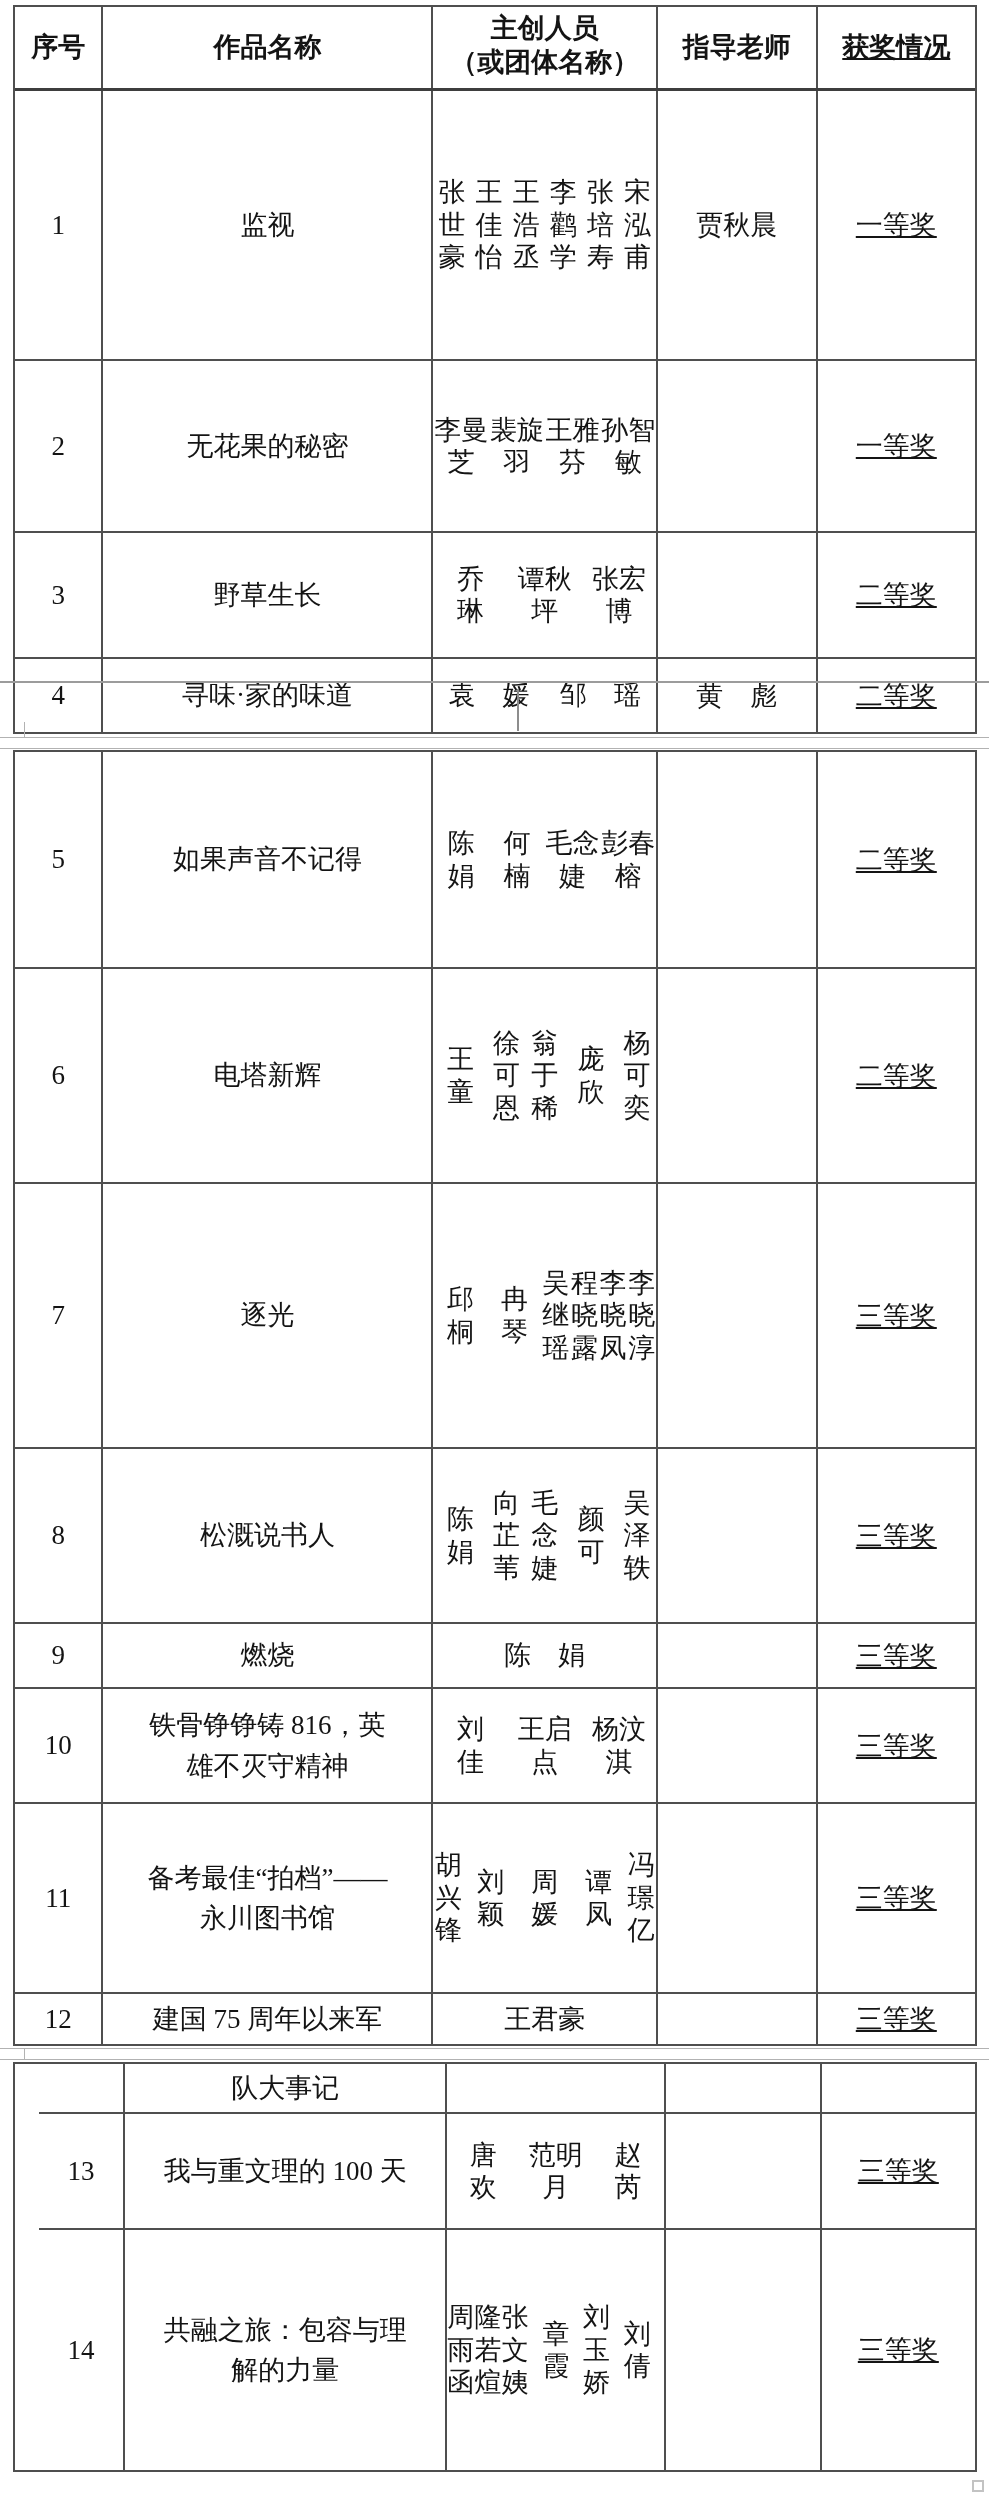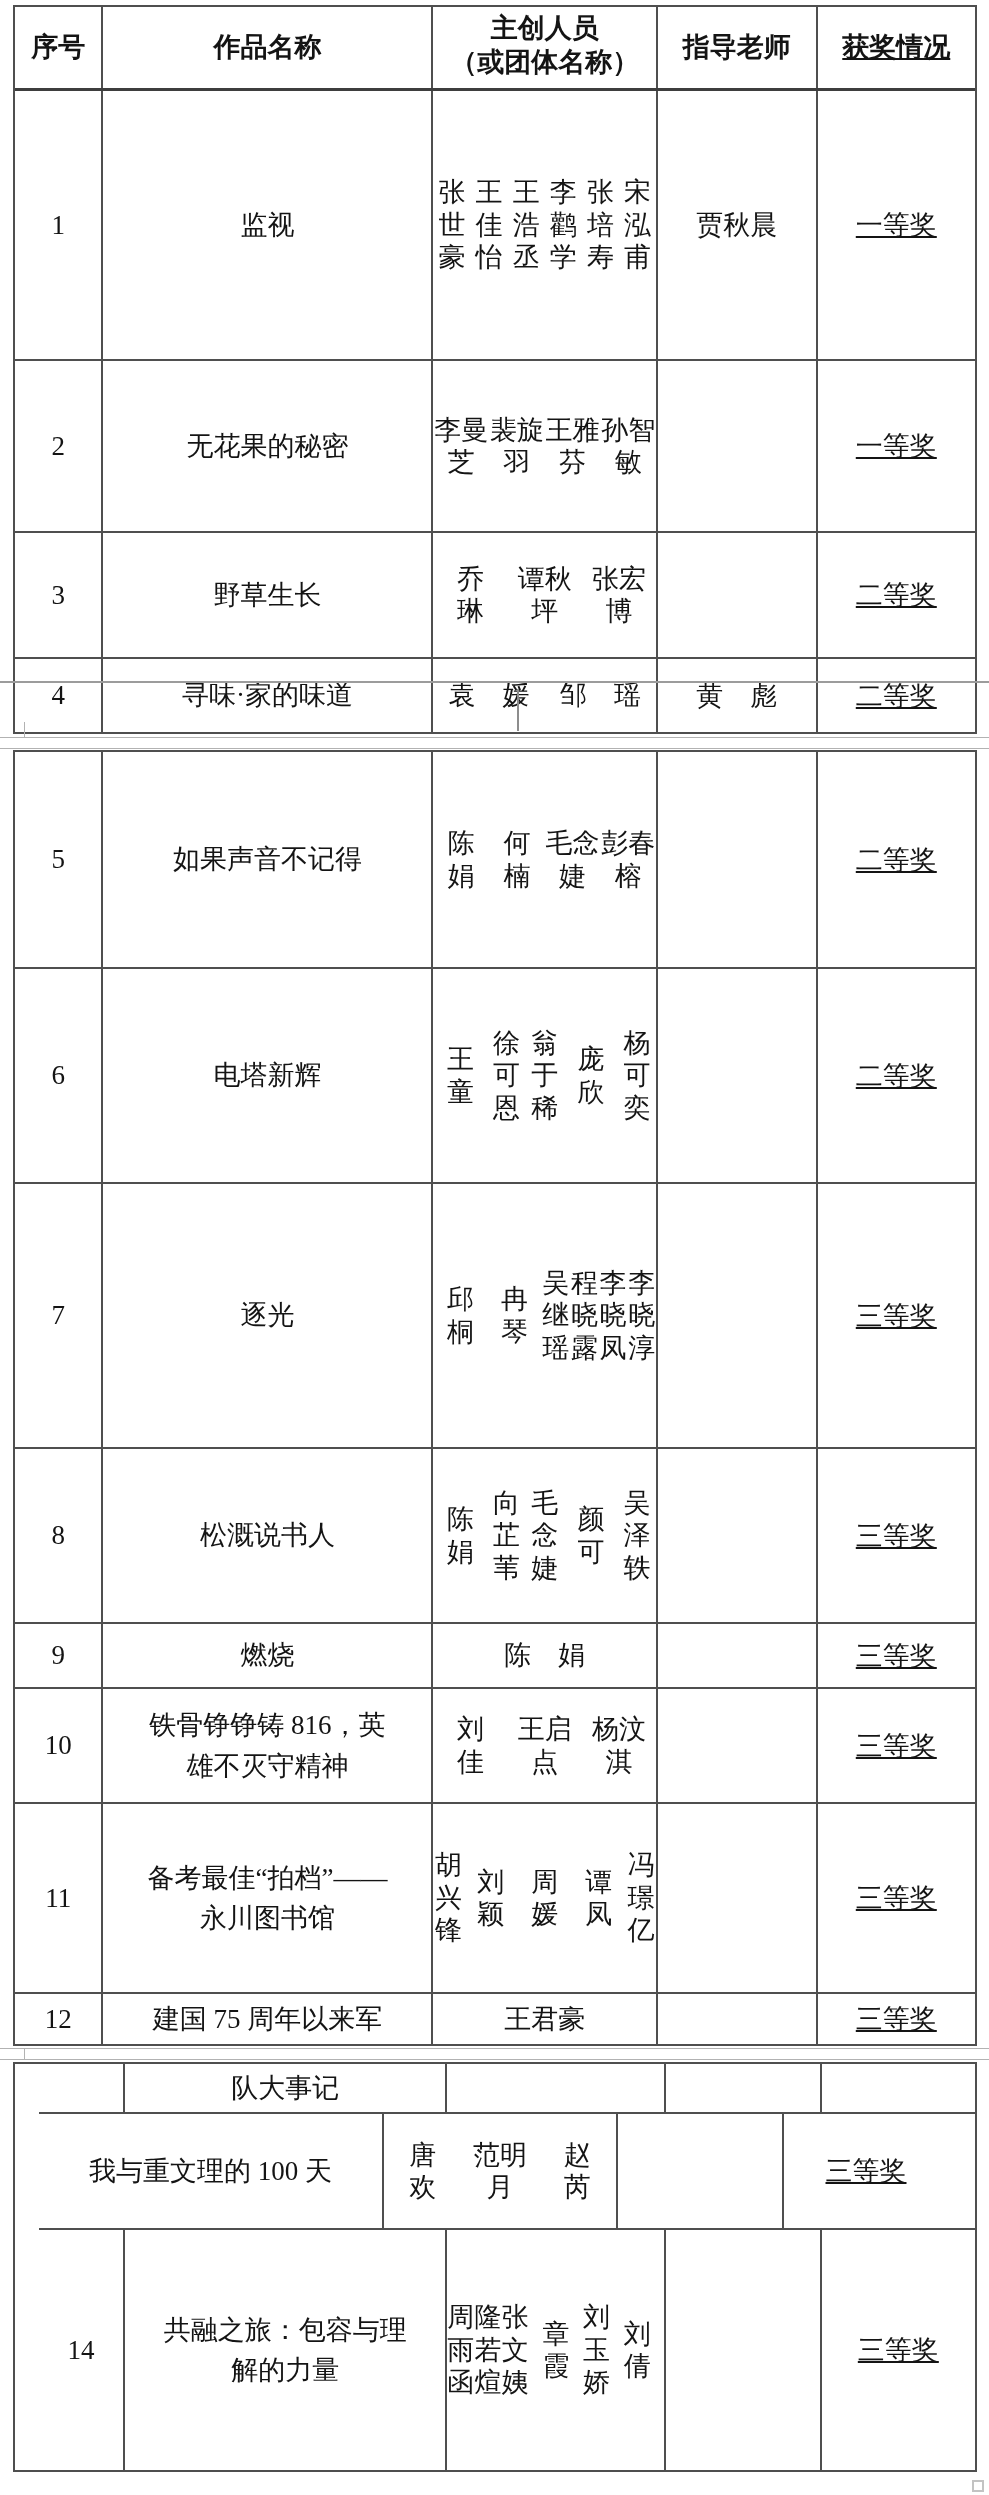--- a/index.html
+++ b/index.html
@@ -224,20 +224,21 @@
 
   <div class="tseg" id="seg2" style="top:2062px;padding-left:24px;">
       <div class="trow" style="height: 48px;">
         <div class="c c-no"></div>
         <div class="c c-title">队大事记</div>
         <div class="c c-creators"></div>
         <div class="c c-teacher"></div>
         <div class="c c-award"></div>
       </div>
       <div class="trow" style="height: 116px;">
+        <div class="c c-no">13</div>
         <div class="c c-title">我与重文理的 100 天</div>
         <div class="c c-creators">
           <div class="creator-line">唐　欢</div>
           <div class="creator-line">范明月</div>
           <div class="creator-line">赵　芮</div>
         </div>
         <div class="c c-teacher"></div>
         <div class="c c-award">三等奖</div>
       </div>
       <div class="trow" style="height: 242px;">

